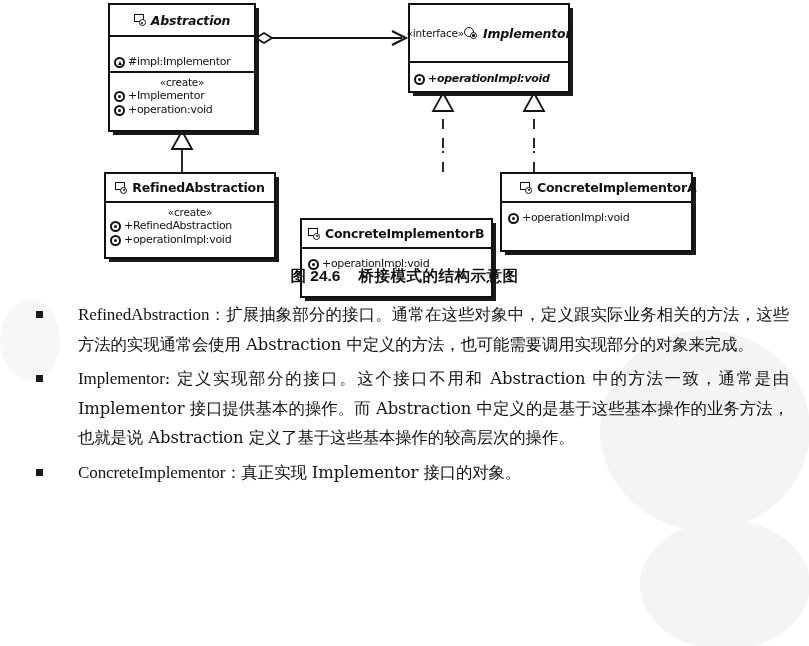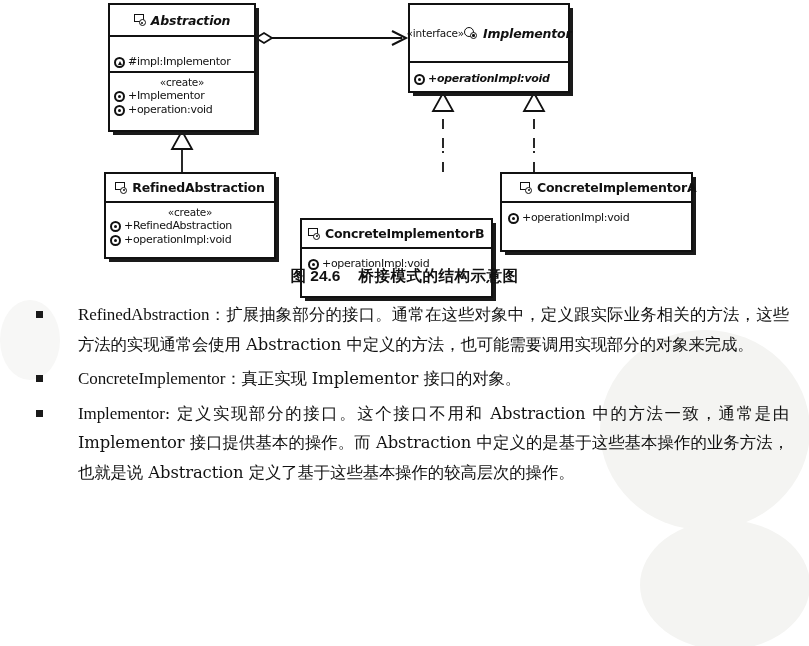--- a/index.html
+++ b/index.html
@@ -252,20 +252,20 @@
 </div>
 
 <div id="bullets">
 
 
   <div class="bullet">
     <span class="marker"></span><span class="en">RefinedAbstraction</span><span>：扩展抽象部分的接口。通常在这些对象中，定义跟实际业务相关的方法，这些方法的实现通常会使用 Abstraction 中定义的方法，也可能需要调用实现部分的对象来完成。</span>
   </div>
 
   <div class="bullet">
+    <span class="marker"></span><span class="en">Implementor</span><span>: 定义实现部分的接口。这个接口不用和 Abstraction 中的方法一致，通常是由 Implementor 接口提供基本的操作。而 Abstraction 中定义的是基于这些基本操作的业务方法，也就是说 Abstraction 定义了基于这些基本操作的较高层次的操作。</span>
+  </div>
+
+  <div class="bullet">
     <span class="marker"></span><span class="en">ConcreteImplementor</span><span>：真正实现 Implementor 接口的对象。</span>
   </div>
 
-  <div class="bullet">
-    <span class="marker"></span><span class="en">Implementor</span><span>: 定义实现部分的接口。这个接口不用和 Abstraction 中的方法一致，通常是由 Implementor 接口提供基本的操作。而 Abstraction 中定义的是基于这些基本操作的业务方法，也就是说 Abstraction 定义了基于这些基本操作的较高层次的操作。</span>
-  </div>
-
 </div>
 
 </body></html>

